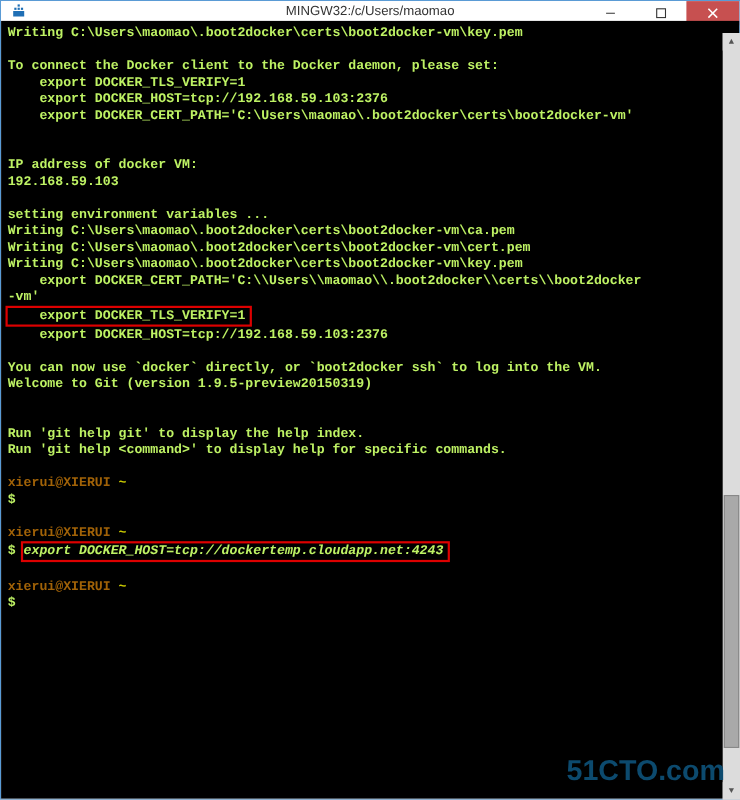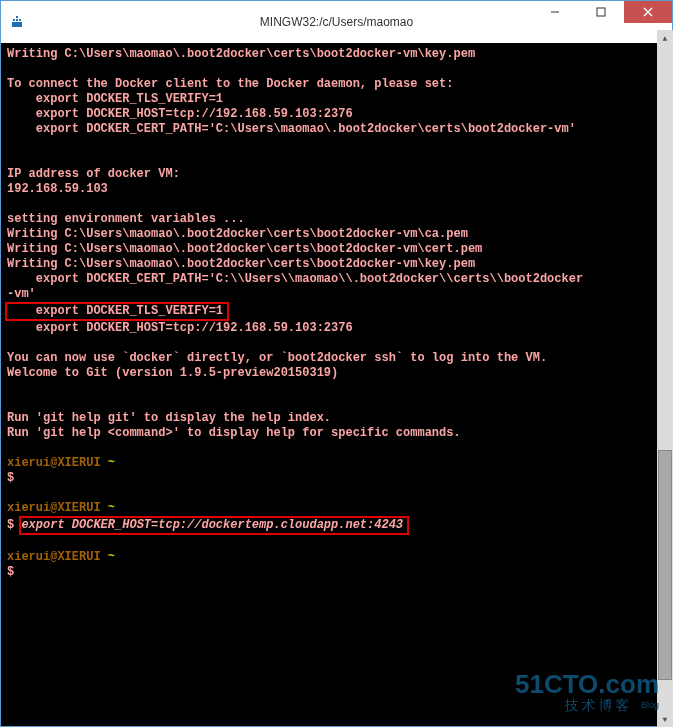--- a/index.html
+++ b/index.html
@@ -13,21 +13,21 @@
   }
   .window {
     width: 673px;
     height: 727px;
     background: #fff;
     border: 1px solid #5a9bd5;
     display: flex;
     flex-direction: column;
   }
   .titlebar {
-    height: 42px;
+    height: 18px;
     background: #fff;
     display: flex;
     align-items: center;
     font-family: 'Segoe UI', Arial, sans-serif;
     font-size: 12px;
     position: relative;
   }
   .titlebar-icon {
     width: 20px;
     height: 20px;
@@ -99,21 +99,21 @@
     display: flex;
     align-items: center;
     justify-content: center;
     font-size: 8px;
     color: #555;
   }
   .scroll-arrow.top { position: absolute; top: 0; }
   .scroll-arrow.bot { position: absolute; bottom: 0; }
   .green { color: #a16207; }
   .yellow { color: #c8c800; }
-  .white { color: #fca5a5; }
+  .white { color: #bef264; }
   .hl-box1 {
     border: 2px solid #dd0000;
     display: inline-block;
     padding: 0 4px 0 0;
     margin-left: -2px;
   }
   .hl-box2 {
     border: 2px solid #dd0000;
     display: inline-block;
     padding: 0 4px 0 0;
@@ -172,17 +172,13 @@
 
   <div class="scrollbar">
     <div class="scroll-arrow top">▲</div>
     <div class="scroll-thumb"></div>
     <div class="scroll-arrow bot">▼</div>
   </div>
 </div>
 
 <div class="watermark">
   <div class="w1">51CTO.com</div>
-  <div>
-    <span class="w2">技术博客</span>
-    <span class="w3">Blog</span>
-  </div>
 </div>
 
 </body></html>

